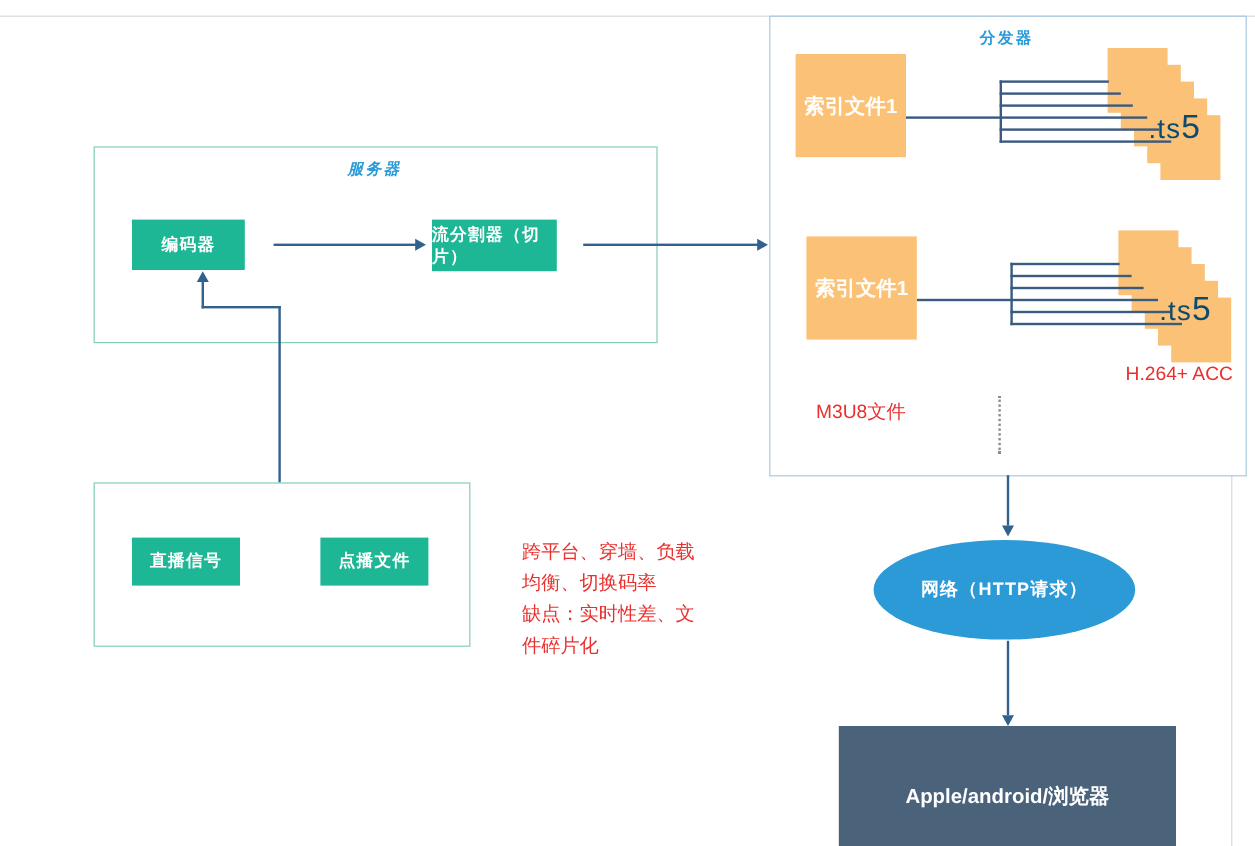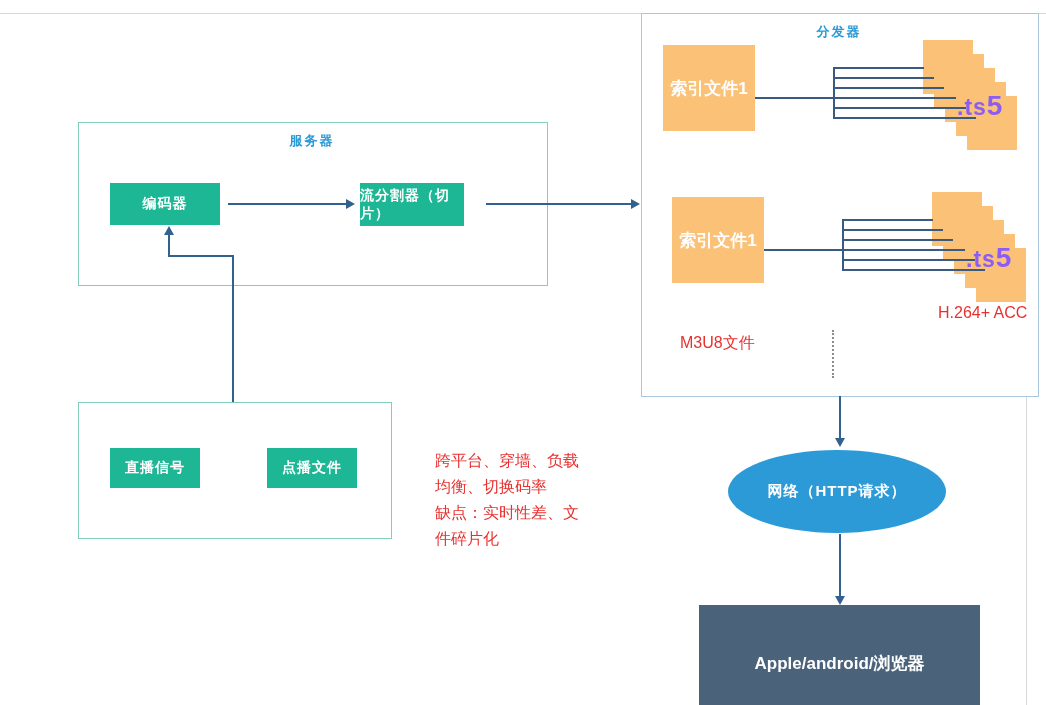--- a/index.html
+++ b/index.html
@@ -41,21 +41,21 @@
   .stack .page:nth-child(5){left:0;top:0;}
   .comb{position:absolute;left:0;top:0;z-index:2;}
   .comb .cl{position:absolute;height:1.5px;background:var(--line);}
   .comb .vbus{position:absolute;left:170px;top:27px;width:1.5px;height:52px;background:var(--line);}
   .cl1{top:27px;left:170px;width:91px;}
   .cl2{top:37px;left:170px;width:101px;}
   .cl3{top:47px;left:170px;width:111px;}
   .cl4{top:57px;left:92px;width:201px;}
   .cl5{top:67px;left:170px;width:133px;}
   .cl6{top:77px;left:170px;width:143px;}
-  .ts-label{position:absolute;left:294px;top:50px;z-index:4;color:#8b5cf6;font-weight:bold;font-size:23px;letter-spacing:1px;}
+  .ts-label{position:absolute;left:294px;top:50px;z-index:4;color:#0c4a6e;font-weight:normal;font-size:23px;letter-spacing:1px;}
   .ts-label .ts-num{font-size:28px;}
 
   .red-text{position:absolute;color:var(--red);font-size:16px;font-weight:normal;}
   .notes{position:absolute;left:435px;top:448px;width:180px;color:var(--red);font-size:16px;line-height:26px;white-space:pre-line;}
 
   .dotted-v{position:absolute;left:832px;top:330px;height:48px;width:0;border-left:2px dotted var(--dotted);}
 
   .ellipse{position:absolute;left:728px;top:450px;width:218px;height:83px;background:var(--ellipse-blue);
            border-radius:50%;color:#fff;font-weight:bold;font-size:15px;display:flex;align-items:center;justify-content:center;letter-spacing:1px;}
   .client-box{position:absolute;left:699px;top:605px;width:281px;height:117px;background:var(--dark-slate);
@@ -63,23 +63,23 @@
 </style>
 </head>
 <body>
 
 <div class="canvas">
 
   <div class="hairline-h" style="left:0;top:13px;width:1046px;"></div>
   <div class="hairline-v" style="left:1026px;top:396px;height:309px;"></div>
 
   <div class="frame" style="left:78px;top:122px;width:468px;height:162px;"></div>
-  <div class="frame-title" style="left:78px;top:132px;width:468px;">服务器</div>
+  <div class="frame-title" style="left:78px;top:132px;width:468px;font-style:italic;">服务器</div>
 
-  <div class="gbox" style="left:110px;top:183px;width:110px;height:42px;">
+  <div class="gbox" style="left:110px;top:183px;width:94px;height:42px;">
     <span>编码器</span>
   </div>
   <div class="gbox" style="left:360px;top:183px;width:104px;height:43px;">
     <span>流分割器（切片）</span>
   </div>
 
   <div class="hline" style="left:228px;top:203px;width:119px;"></div>
   <div class="arr-right" style="left:346px;top:199px;"></div>
 
   <div class="hline" style="left:486px;top:203px;width:146px;"></div>

